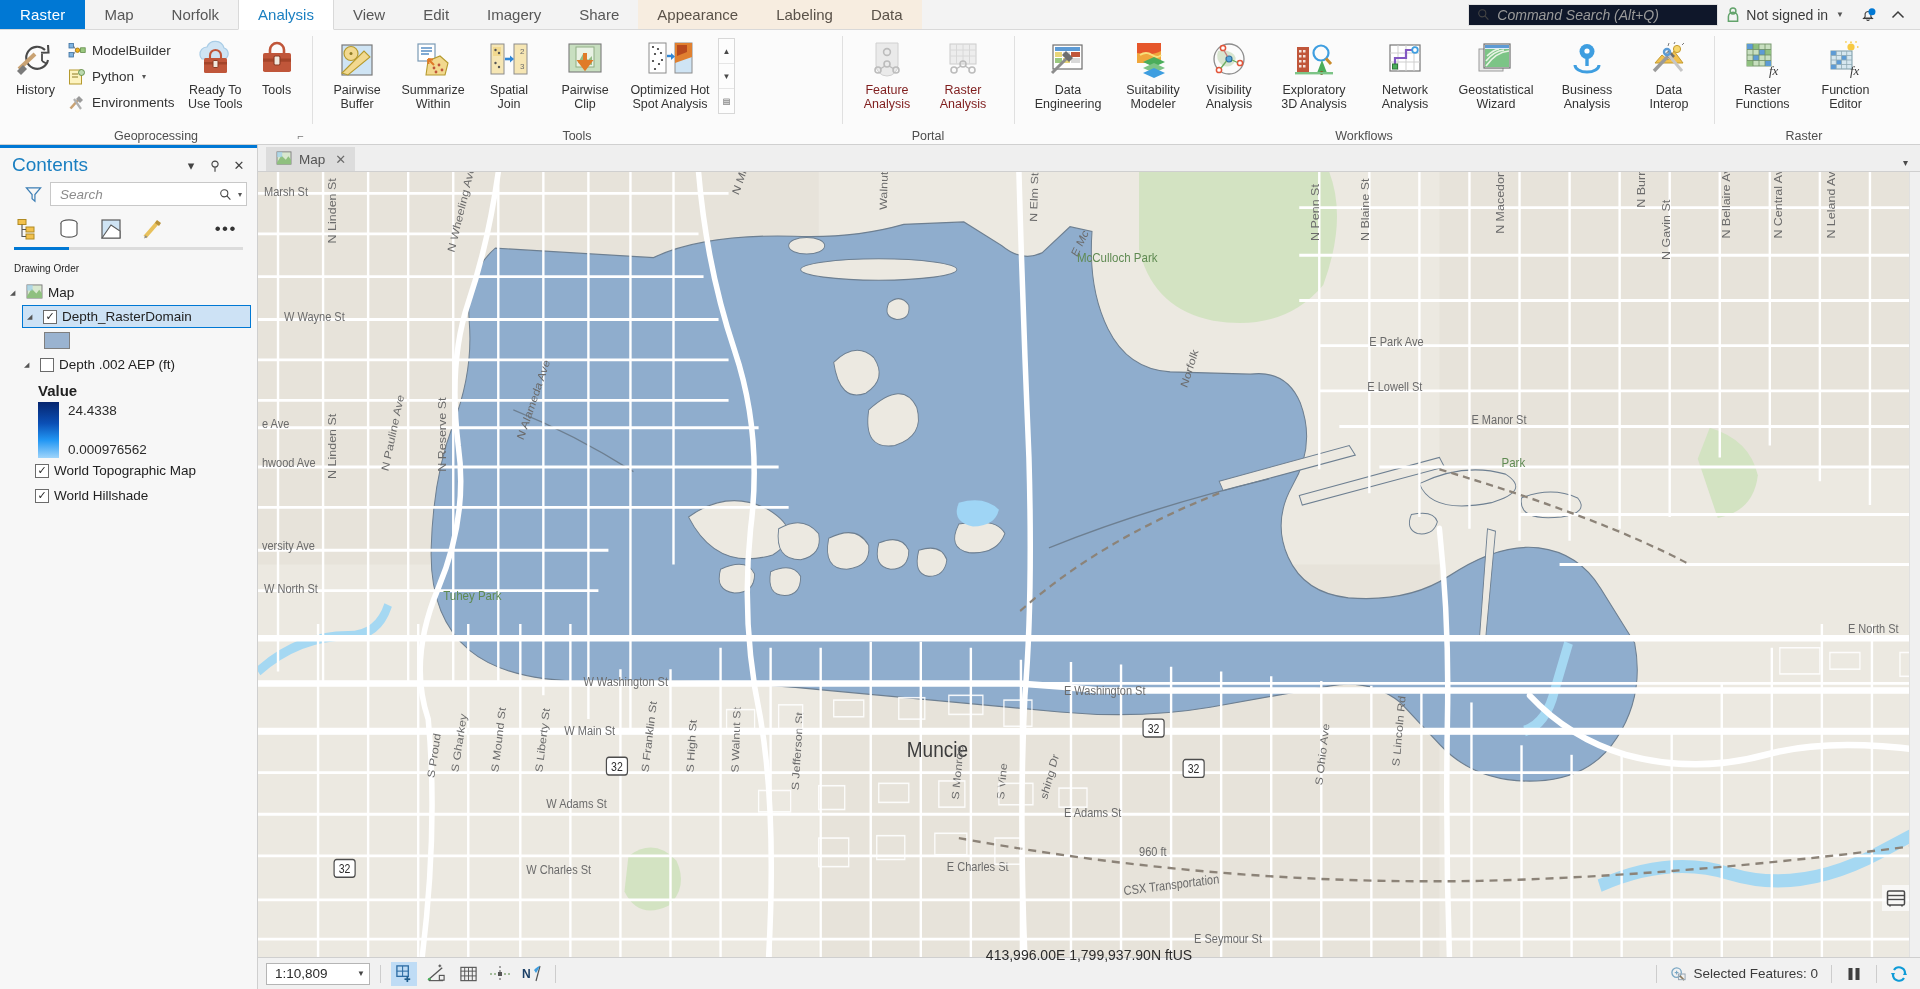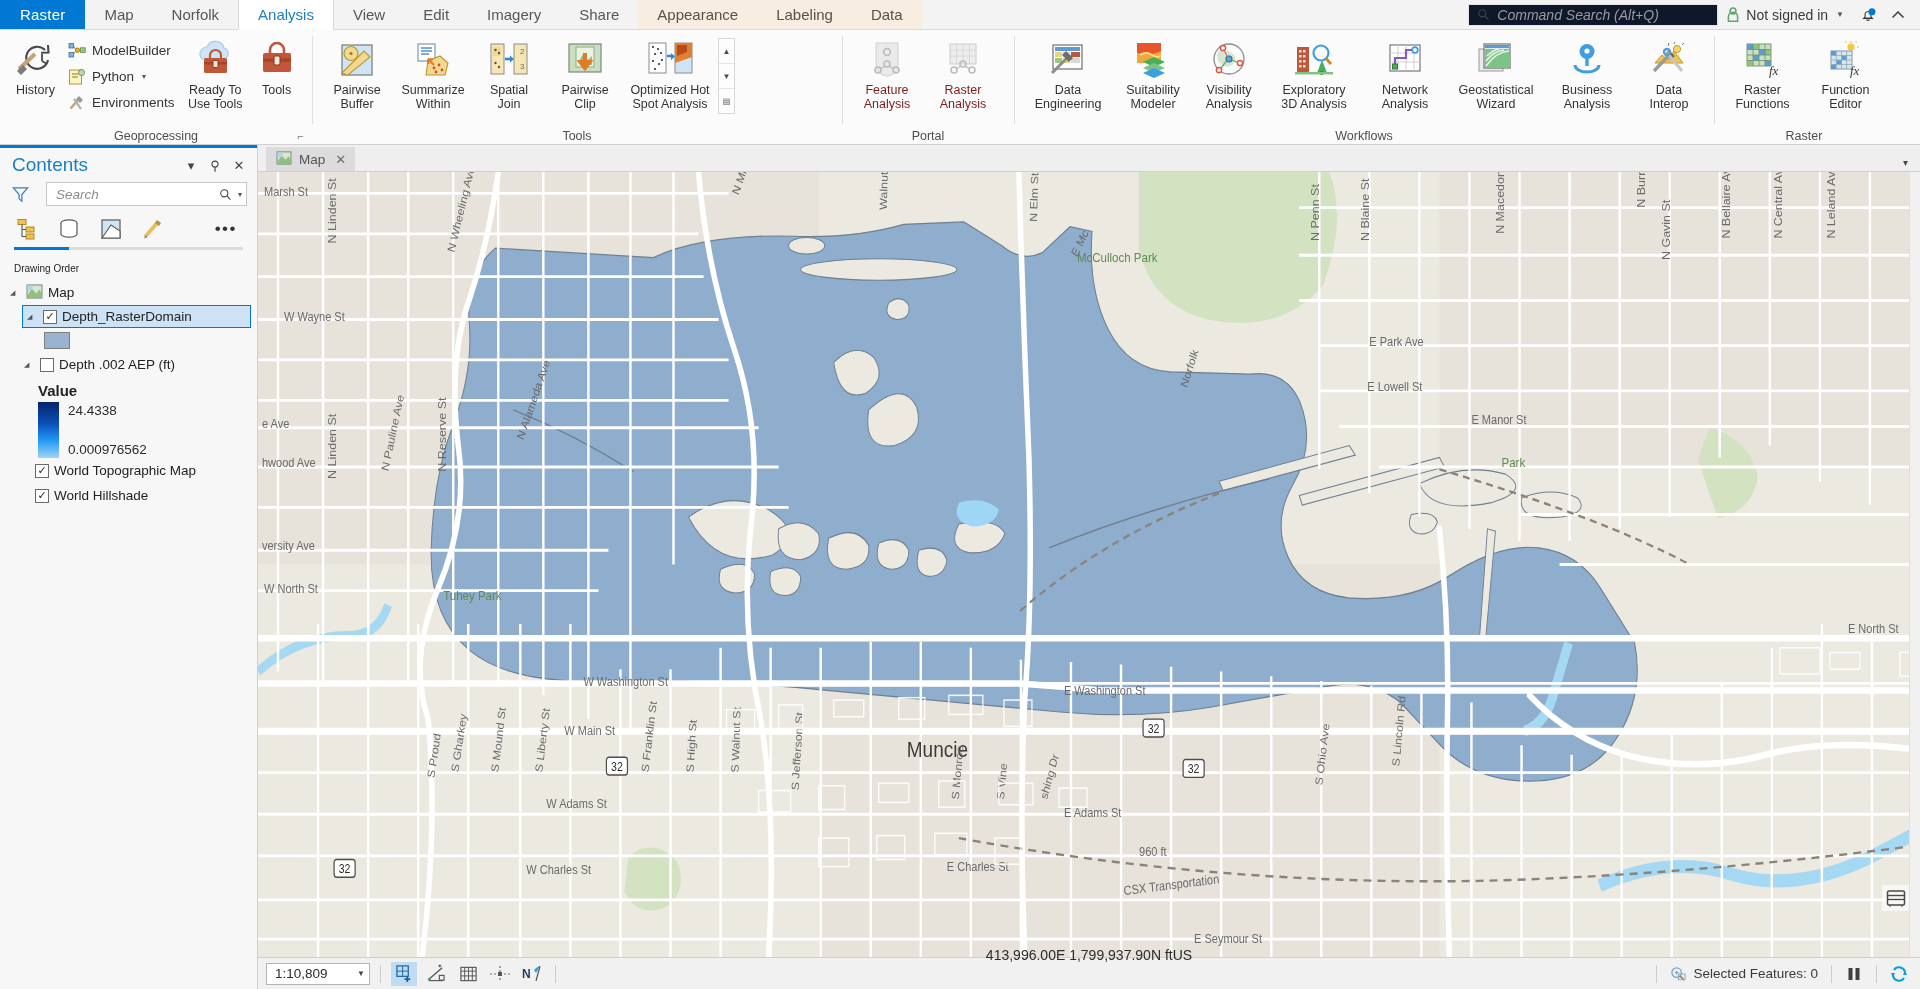--- a/index.html
+++ b/index.html
@@ -97,21 +97,21 @@
   .contents {
     width: 258px; background: #f7f7f7; border-right: 1px solid #cfcfcf;
     display: flex; flex-direction: column; position: relative;
   }
   .contents-accent { height: 3px; background: #0078d4; margin: 0 0 0 0; }
   .contents-head {
     display: flex; align-items: center; padding: 6px 8px 4px 12px; gap: 4px;
   }
   .contents-title { font-size: 19px; color: #1a7fc1; flex: 1; }
   .chead-btn { width: 20px; text-align: center; color: #444; font-size: 13px; }
-  .searchrow { display: flex; align-items: center; padding: 2px 10px 6px 10px; gap: 16px; }
+  .searchrow { display: flex; align-items: center; padding: 2px 10px 6px 10px; gap: 7px; margin-left: 13px; }
   .filter-icon { width: 20px; display: flex; justify-content: center; }
   .searchbox {
     flex: 1; height: 24px; background: #fff; border: 1px solid #c8c8c8;
     display: flex; align-items: center; padding: 0 4px 0 9px; gap: 4px;
   }
   .searchbox .ph { flex: 1; color: #8c8c8c; font-style: italic; font-size: 13.5px; }
   .tabrow { display: flex; align-items: center; padding: 4px 14px 0 14px; gap: 16px; }
   .tabrow .ti { width: 26px; height: 26px; display: flex; align-items: center; justify-content: center; }
   .tabrow .dots { margin-left: auto; font-size: 17px; letter-spacing: 1.5px; color: #333; padding-right: 6px; }
   .tabunderline { height: 3px; background: #dcdcdc; margin: 5px 14px 0 14px; position: relative; }

